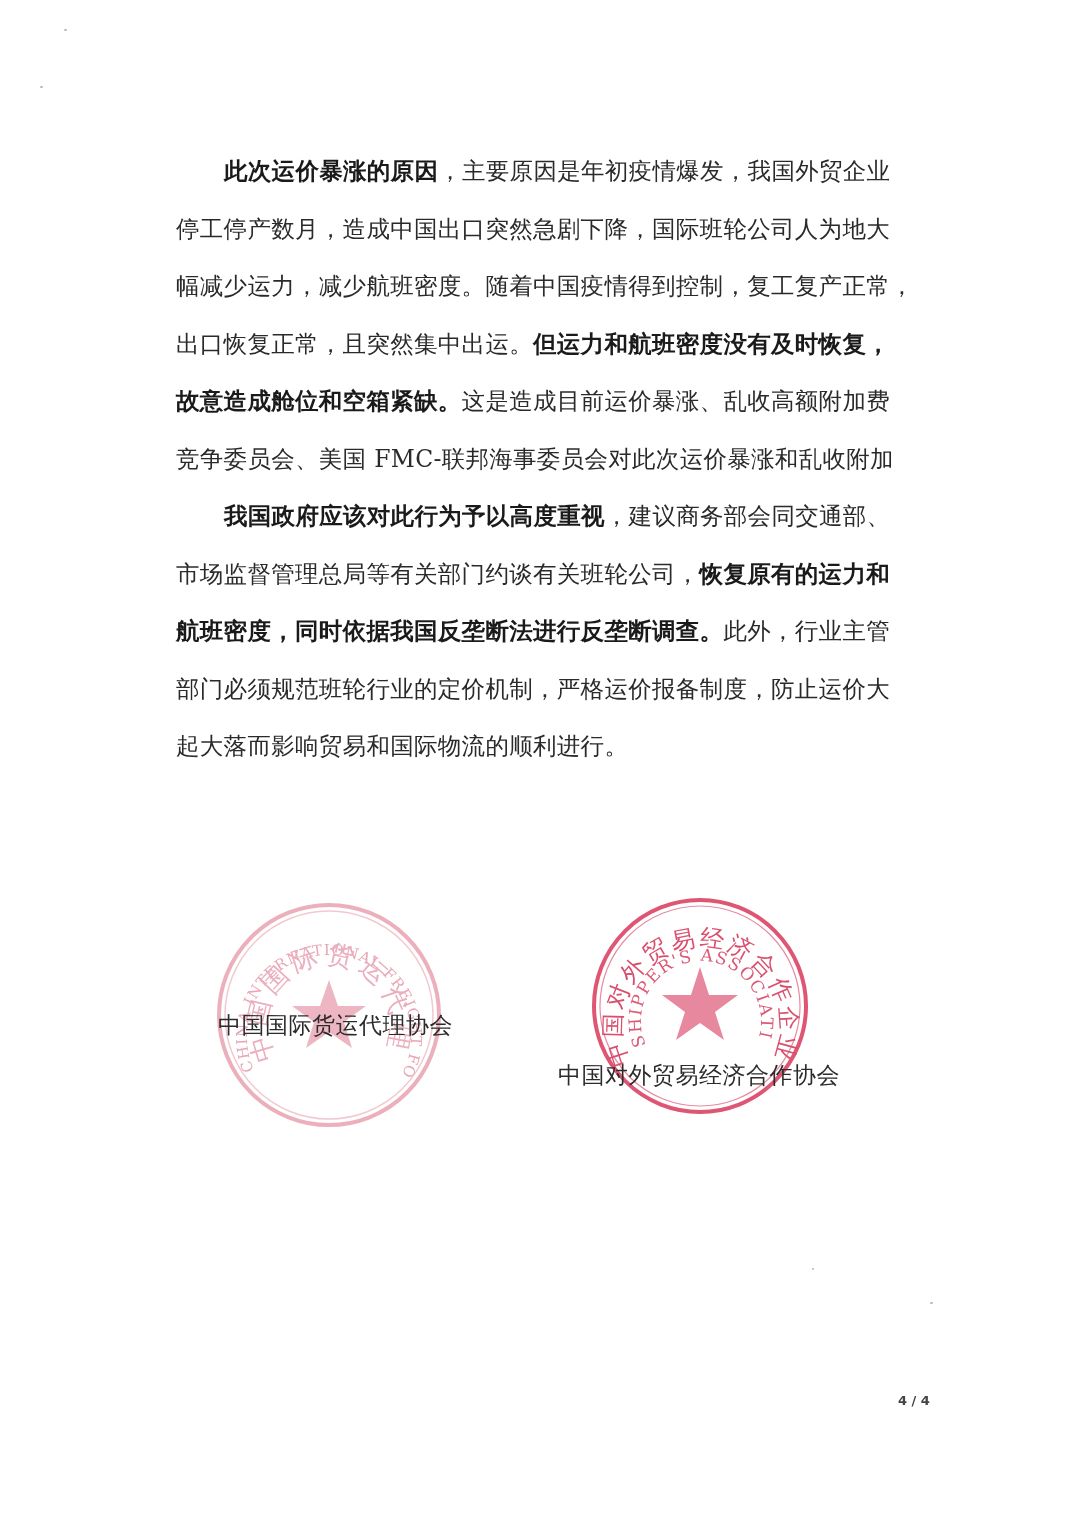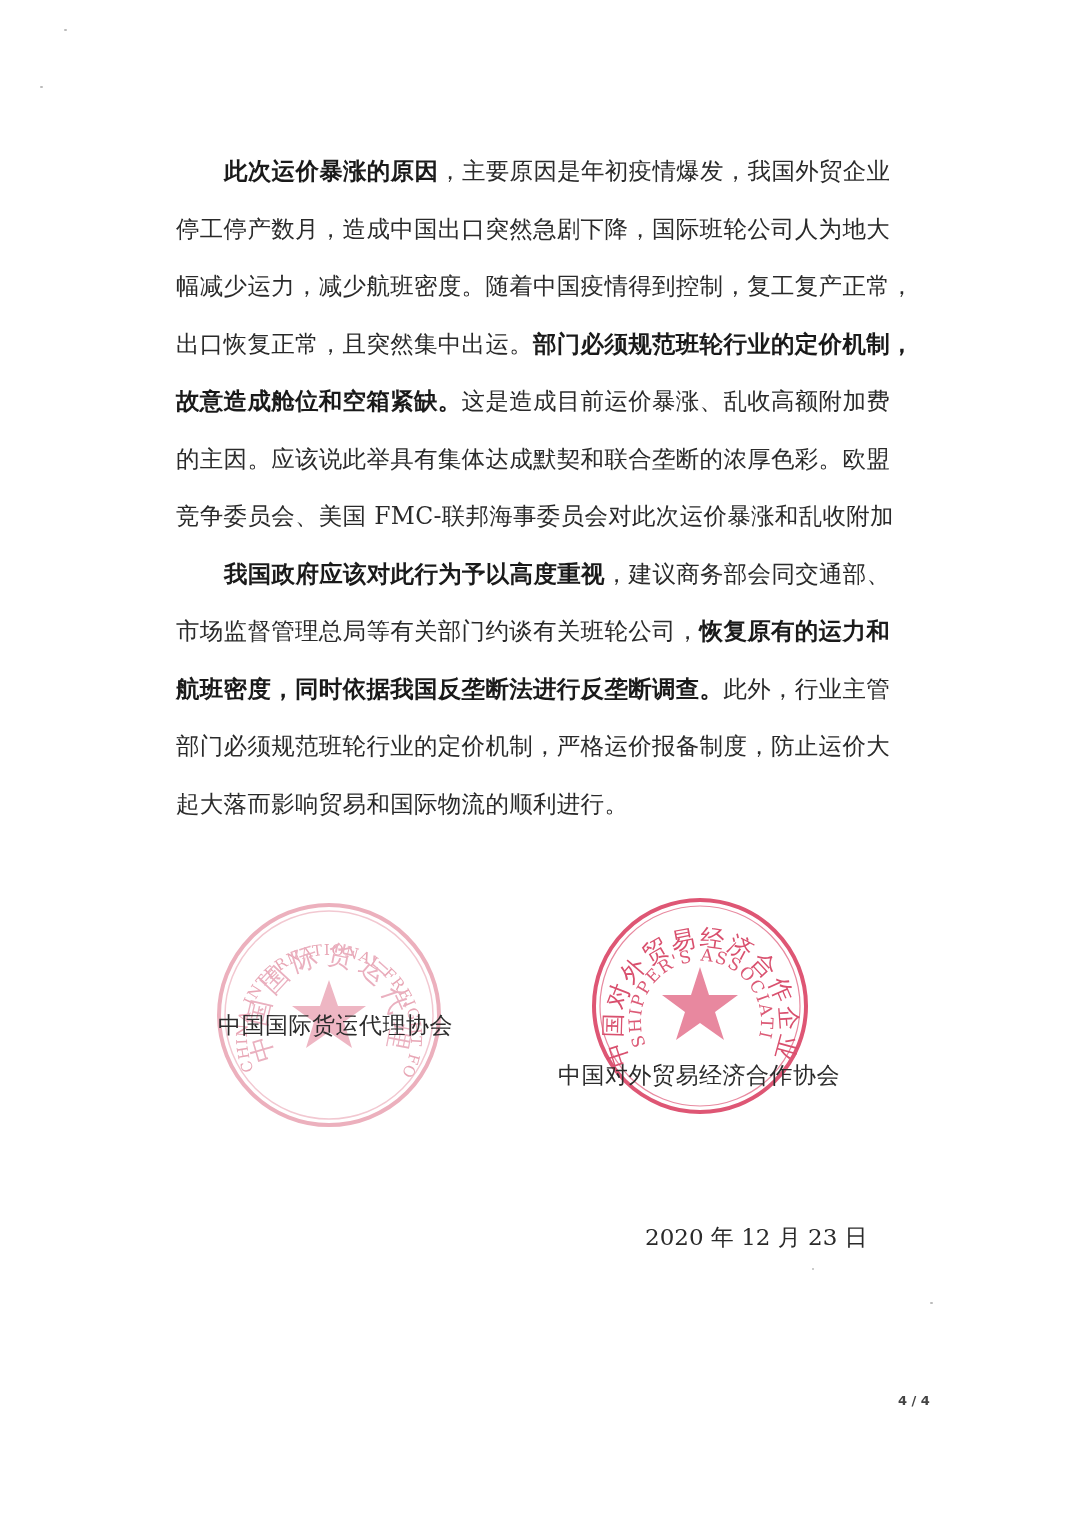--- a/index.html
+++ b/index.html
@@ -39,23 +39,22 @@
 
   <div class="speck" style="left:40px;top:86px;"></div>
   <div class="speck" style="left:64px;top:29px;"></div>
   <div class="speck" style="left:930px;top:1302px;"></div>
   <div class="speck" style="left:812px;top:1268px;width:2px;"></div>
 
   <div class="body-text" id="body-text">
       <div class="line indent"><span class="b">此次运价暴涨的原因</span><span>，主要原因是年初疫情爆发，我国外贸企业</span></div>
       <div class="line"><span>停工停产数月，造成中国出口突然急剧下降，国际班轮公司人为地大</span></div>
       <div class="line"><span>幅减少运力，减少航班密度。随着中国疫情得到控制，复工复产正常，</span></div>
-      <div class="line"><span>出口恢复正常，且突然集中出运。</span><span class="b">部门必须规范班轮行业的定价机制，</span></div>
+      <div class="line"><span>出口恢复正常，且突然集中出运。</span><span class="b">但运力和航班密度没有及时恢复，</span></div>
       <div class="line"><span class="b">故意造成舱位和空箱紧缺。</span><span>这是造成目前运价暴涨、乱收高额附加费</span></div>
-      <div class="line"><span>的主因。应该说此举具有集体达成默契和联合垄断的浓厚色彩。欧盟</span></div>
       <div class="line"><span>竞争委员会、美国 FMC-联邦海事委员会对此次运价暴涨和乱收附加</span></div>
       <div class="line indent"><span class="b">我国政府应该对此行为予以高度重视</span><span>，建议商务部会同交通部、</span></div>
       <div class="line"><span>市场监督管理总局等有关部门约谈有关班轮公司，</span><span class="b">恢复原有的运力和</span></div>
       <div class="line"><span class="b">航班密度，同时依据我国反垄断法进行反垄断调查。</span><span>此外，行业主管</span></div>
       <div class="line"><span>部门必须规范班轮行业的定价机制，严格运价报备制度，防止运价大</span></div>
       <div class="line"><span>起大落而影响贸易和国际物流的顺利进行。</span></div>
     </div>
 
   <div class="stamp" style="left:214px;top:900px;width:230px;height:230px;">
     <svg viewBox="0 0 230 230">
@@ -89,15 +88,14 @@
       <text font-family="DejaVu Serif, serif" font-size="17" fill="#dc5a76" letter-spacing="1.5">
         <textPath href="#arc2b">SHIPPER'S ASSOCIATION</textPath>
       </text>
       <polygon points="110,72 119,100 148,100 125,117 134,145 110,128 86,145 95,117 72,100 101,100" fill="#e8889f"></polygon>
     </svg>
   </div>
 
   <div class="signer" style="left:218px;top:1010px;">中国国际货运代理协会</div>
   <div class="signer" style="left:558px;top:1060px;">中国对外贸易经济合作协会</div>
 
-  <div class="date">2020 年 12 月 23 日</div>
   <div class="page-num">4 / 4</div>
 </div>
 
 </body></html>

